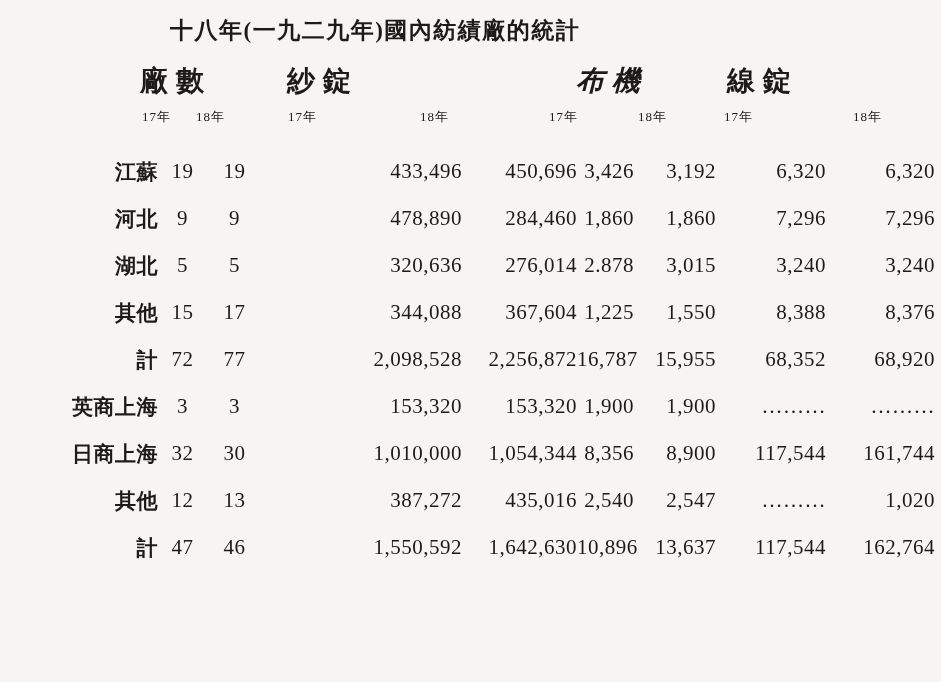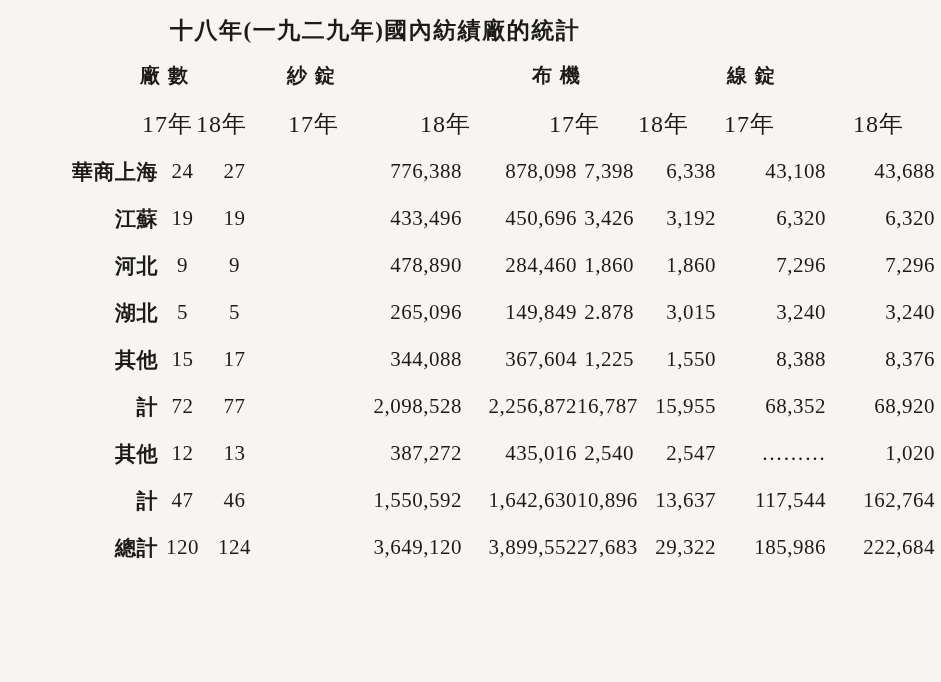--- a/index.html
+++ b/index.html
@@ -17,27 +17,27 @@
     font-size: 23px;
     font-weight: 600;
     letter-spacing: 1.5px;
     line-height: 30px;
     white-space: nowrap;
   }
 
   .header-block { position: relative; height: 88px; margin-top: 10px; }
   .grp {
     position: absolute; top: 6px;
-    font-size: 20px; font-weight: 600; letter-spacing: 8px; white-space: nowrap;
+    font-size: 28px; font-weight: 600; letter-spacing: 8px; white-space: nowrap;
   }
-  .g0 { left: 140px; } .g1 { left: 287px; } .g2 { left: 532px; } .g3 { left: 727px; }
+  .g0 { left: 140px; } .g1 { left: 287px; } .g2 { left: 576px; font-style: italic; } .g3 { left: 727px; }
 
   .yh {
     position: absolute; top: 52px;
-    font-size: 24px; font-weight: 500; letter-spacing: 1px; white-space: nowrap;
+    font-size: 13px; font-weight: 500; letter-spacing: 1px; white-space: nowrap;
   }
   .y0 { left: 142px; } .y1 { left: 196px; } .y2 { left: 288px; } .y3 { left: 420px; }
   .y4 { left: 549px; } .y5 { left: 638px; } .y6 { left: 724px; } .y7 { left: 853px; }
 
   table.stats {
     border-collapse: collapse; table-layout: fixed;
     width: 935px; margin-top: 4px;
   }
   table.stats td {
     height: 47px; padding: 0;
@@ -87,31 +87,20 @@
         <col class="w-c2">
         <col class="w-c3">
         <col class="w-c4">
       <col class="w-c5">
         <col class="w-c6">
         <col class="w-c7">
         <col class="w-c8">
     </colgroup>
     <tbody>
       <tr>
-        <td class="lbl">華商上海</td>
-        <td class="c1">24</td>
-        <td class="c2">27</td>
-        <td class="c3">776,388</td>
-        <td class="c4">878,098</td>
-        <td class="c5">7,398</td>
-        <td class="c6">6,338</td>
-        <td class="c7">43,108</td>
-        <td class="c8">43,688</td>
-      </tr>
-      <tr>
         <td class="lbl">江蘇</td>
         <td class="c1">19</td>
         <td class="c2">19</td>
         <td class="c3">433,496</td>
         <td class="c4">450,696</td>
         <td class="c5">3,426</td>
         <td class="c6">3,192</td>
         <td class="c7">6,320</td>
         <td class="c8">6,320</td>
       </tr>
@@ -123,22 +112,22 @@
         <td class="c4">284,460</td>
         <td class="c5">1,860</td>
         <td class="c6">1,860</td>
         <td class="c7">7,296</td>
         <td class="c8">7,296</td>
       </tr>
       <tr>
         <td class="lbl">湖北</td>
         <td class="c1">5</td>
         <td class="c2">5</td>
-        <td class="c3">265,096</td>
-        <td class="c4">149,849</td>
+        <td class="c3">320,636</td>
+        <td class="c4">276,014</td>
         <td class="c5">2.878</td>
         <td class="c6">3,015</td>
         <td class="c7">3,240</td>
         <td class="c8">3,240</td>
       </tr>
       <tr>
         <td class="lbl">其他</td>
         <td class="c1">15</td>
         <td class="c2">17</td>
         <td class="c3">344,088</td>
@@ -153,20 +142,42 @@
         <td class="c1">72</td>
         <td class="c2">77</td>
         <td class="c3">2,098,528</td>
         <td class="c4">2,256,872</td>
         <td class="c5">16,787</td>
         <td class="c6">15,955</td>
         <td class="c7">68,352</td>
         <td class="c8">68,920</td>
       </tr>
       <tr>
+        <td class="lbl">英商上海</td>
+        <td class="c1">3</td>
+        <td class="c2">3</td>
+        <td class="c3">153,320</td>
+        <td class="c4">153,320</td>
+        <td class="c5">1,900</td>
+        <td class="c6">1,900</td>
+        <td class="c7">………</td>
+        <td class="c8">………</td>
+      </tr>
+      <tr>
+        <td class="lbl">日商上海</td>
+        <td class="c1">32</td>
+        <td class="c2">30</td>
+        <td class="c3">1,010,000</td>
+        <td class="c4">1,054,344</td>
+        <td class="c5">8,356</td>
+        <td class="c6">8,900</td>
+        <td class="c7">117,544</td>
+        <td class="c8">161,744</td>
+      </tr>
+      <tr>
         <td class="lbl">其他</td>
         <td class="c1">12</td>
         <td class="c2">13</td>
         <td class="c3">387,272</td>
         <td class="c4">435,016</td>
         <td class="c5">2,540</td>
         <td class="c6">2,547</td>
         <td class="c7">………</td>
         <td class="c8">1,020</td>
       </tr>
@@ -174,26 +185,15 @@
         <td class="lbl">計</td>
         <td class="c1">47</td>
         <td class="c2">46</td>
         <td class="c3">1,550,592</td>
         <td class="c4">1,642,630</td>
         <td class="c5">10,896</td>
         <td class="c6">13,637</td>
         <td class="c7">117,544</td>
         <td class="c8">162,764</td>
       </tr>
-      <tr>
-        <td class="lbl">總計</td>
-        <td class="c1">120</td>
-        <td class="c2">124</td>
-        <td class="c3">3,649,120</td>
-        <td class="c4">3,899,552</td>
-        <td class="c5">27,683</td>
-        <td class="c6">29,322</td>
-        <td class="c7">185,986</td>
-        <td class="c8">222,684</td>
-      </tr>
     </tbody>
   </table>
 </div>
 
 </body></html>

